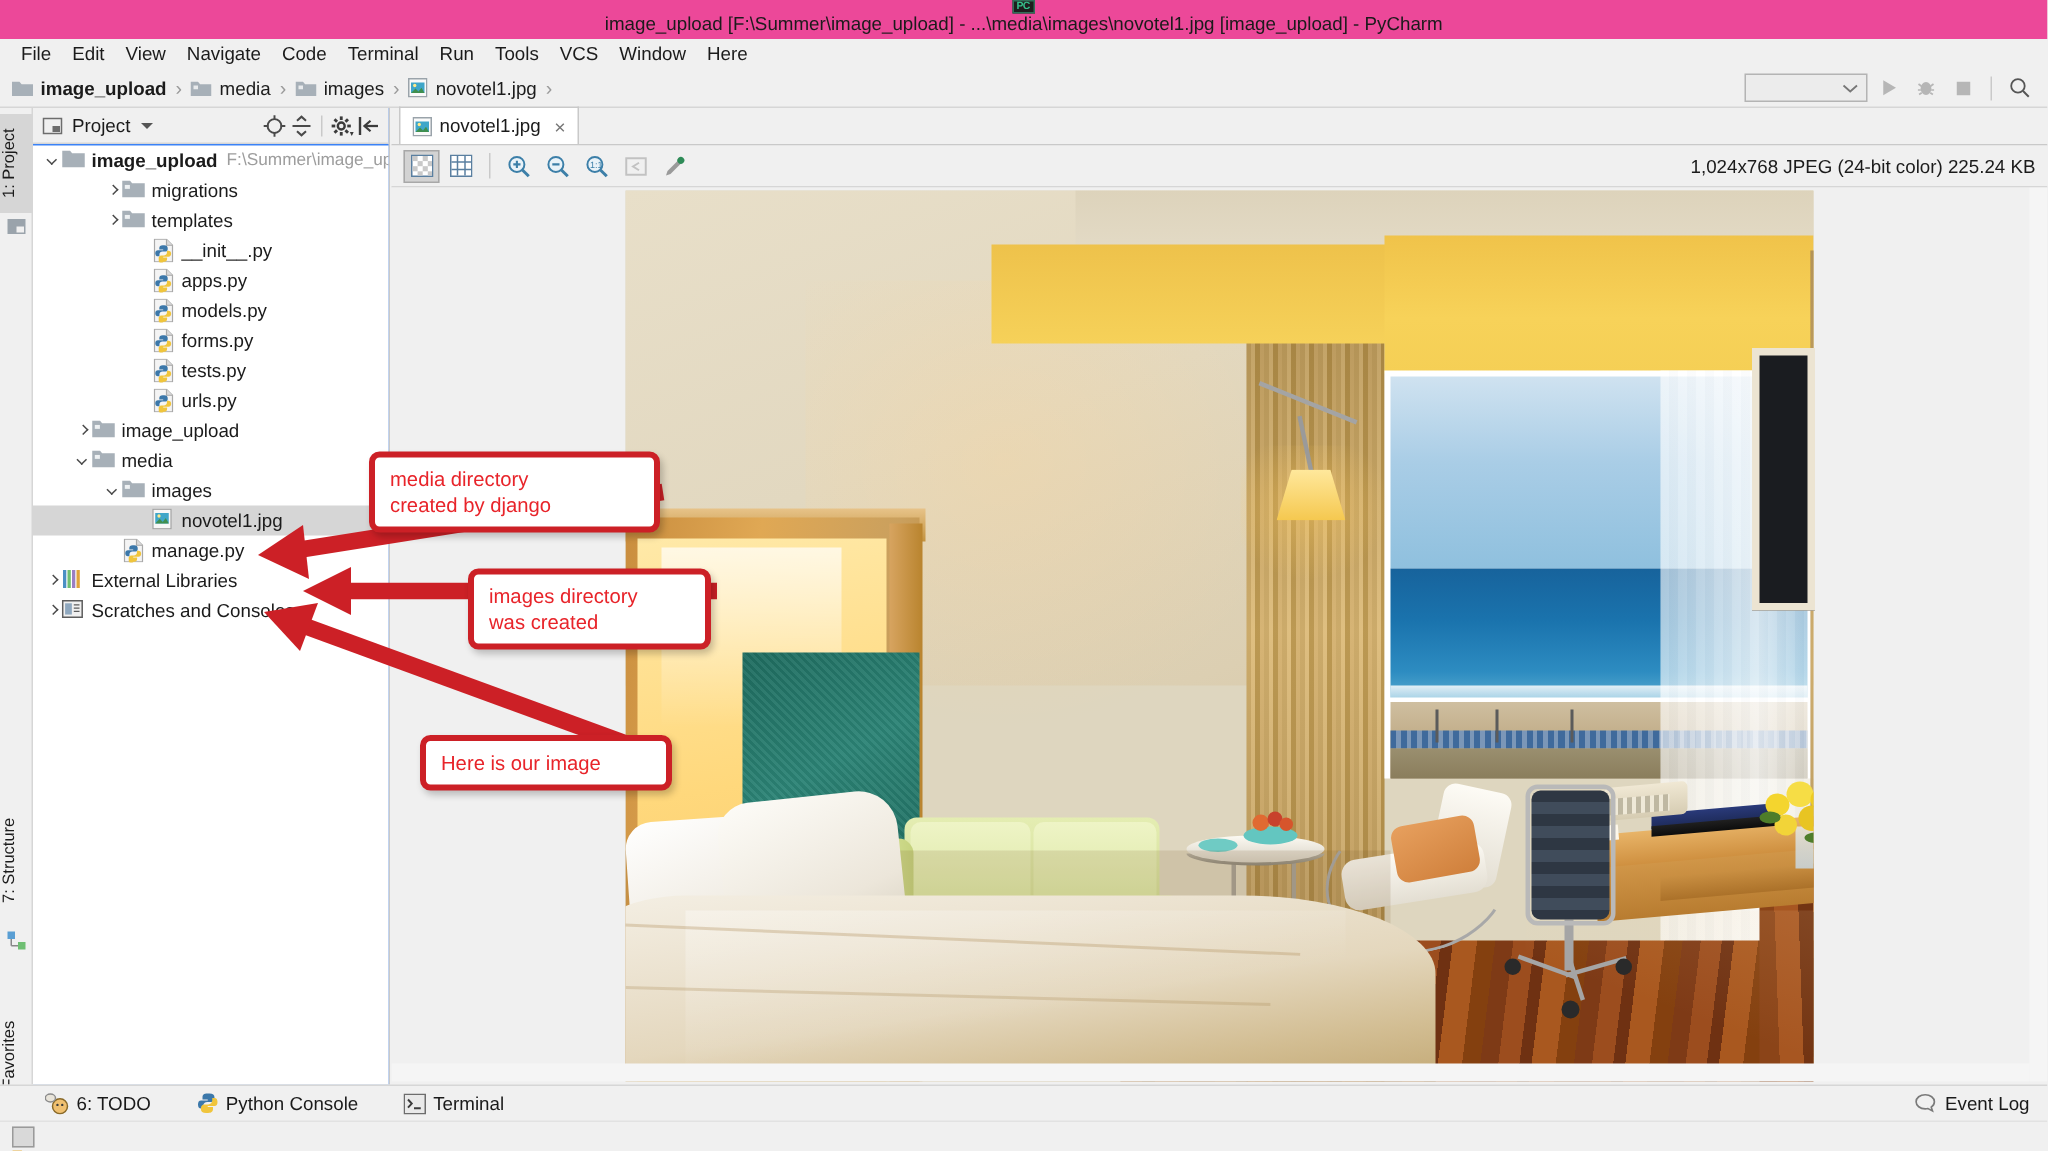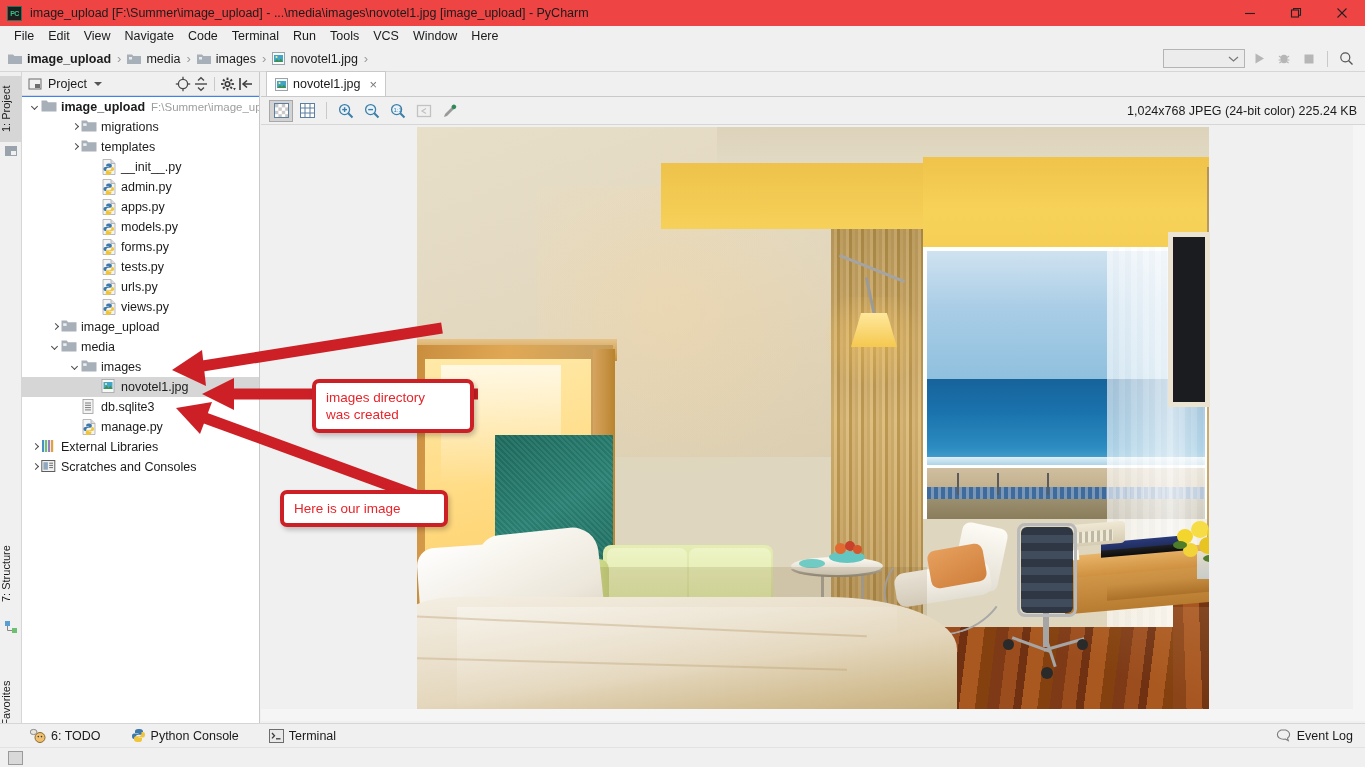--- a/index.html
+++ b/index.html
@@ -9,21 +9,21 @@
     font-size: 12px;
     background: #f0f0f0;
     overflow: hidden;
     color: #1a1a1a;
   }
   #app { position: relative; width: 1365px; height: 767px; background: #f0f0f0; }
 
   
   .titlebar {
     position: absolute; top: 0; left: 0; width: 1365px; height: 26px;
-    background: #ef4444; display: flex; align-items: center;
+    background: #ec4899; display: flex; align-items: center; flex-direction: column;
   }
   .app-logo {
     width: 15px; height: 15px; margin-left: 7px; margin-right: 8px;
     background: #1e1e1e; color: #36c08b; font-size: 7px; font-weight: bold;
     display: flex; align-items: center; justify-content: center;
     font-family: "Liberation Sans", sans-serif; letter-spacing: -.5px;
     border: 1px solid #2f6f58;
   }
   .title-text { font-size: 12.5px; color: #1b1b1b; white-space: nowrap; }
   .wincontrols { margin-left: auto; display: flex; height: 26px; }
@@ -619,87 +619,65 @@
         </div>
         <div class="trow">
           <span style="width: 68px; flex: 0 0 auto;"></span>
           <span class="arrow "></span>
           <span class="ticn"><svg width="16" height="16" viewBox="0 0 16 16">
               <path d="M2 0.5h8l4 4v11H2z" fill="#f4f4f4" stroke="#a9a9a9" stroke-width="0.8"></path>
               <path d="M10 0.5v4h4" fill="#dcdcdc" stroke="#a9a9a9" stroke-width="0.8"></path>
               <path d="M7.6 4.5c-1.8 0-2.4.8-2.4 1.9v1h2.6v.5H4.3c-1.1 0-1.8.8-1.8 2s.7 2 1.8 2h1v-1.3c0-1.1.9-1.9 2-1.9h1.9c.9 0 1.6-.6 1.6-1.6V6.4c0-1.1-.7-1.9-2.4-1.9z" fill="#3c78aa"></path>
               <path d="M8 15.5c1.8 0 2.4-.8 2.4-1.9v-1H7.8v-.5h3.5c1.1 0 1.8-.8 1.8-2s-.7-2-1.8-2h-1v1.3c0 1.1-.9 1.9-2 1.9H6.4c-.9 0-1.6.6-1.6 1.6v1.7c0 1.1.7 1.9 2.4 1.9z" fill="#f0c53c"></path>
             </svg></span>
-          <span class="tlabel">admin.py</span>
+          <span class="tlabel">apps.py</span>
         </div>
         <div class="trow">
           <span style="width: 68px; flex: 0 0 auto;"></span>
           <span class="arrow "></span>
           <span class="ticn"><svg width="16" height="16" viewBox="0 0 16 16">
               <path d="M2 0.5h8l4 4v11H2z" fill="#f4f4f4" stroke="#a9a9a9" stroke-width="0.8"></path>
               <path d="M10 0.5v4h4" fill="#dcdcdc" stroke="#a9a9a9" stroke-width="0.8"></path>
               <path d="M7.6 4.5c-1.8 0-2.4.8-2.4 1.9v1h2.6v.5H4.3c-1.1 0-1.8.8-1.8 2s.7 2 1.8 2h1v-1.3c0-1.1.9-1.9 2-1.9h1.9c.9 0 1.6-.6 1.6-1.6V6.4c0-1.1-.7-1.9-2.4-1.9z" fill="#3c78aa"></path>
               <path d="M8 15.5c1.8 0 2.4-.8 2.4-1.9v-1H7.8v-.5h3.5c1.1 0 1.8-.8 1.8-2s-.7-2-1.8-2h-1v1.3c0 1.1-.9 1.9-2 1.9H6.4c-.9 0-1.6.6-1.6 1.6v1.7c0 1.1.7 1.9 2.4 1.9z" fill="#f0c53c"></path>
             </svg></span>
-          <span class="tlabel">apps.py</span>
+          <span class="tlabel">models.py</span>
         </div>
         <div class="trow">
           <span style="width: 68px; flex: 0 0 auto;"></span>
           <span class="arrow "></span>
           <span class="ticn"><svg width="16" height="16" viewBox="0 0 16 16">
               <path d="M2 0.5h8l4 4v11H2z" fill="#f4f4f4" stroke="#a9a9a9" stroke-width="0.8"></path>
               <path d="M10 0.5v4h4" fill="#dcdcdc" stroke="#a9a9a9" stroke-width="0.8"></path>
               <path d="M7.6 4.5c-1.8 0-2.4.8-2.4 1.9v1h2.6v.5H4.3c-1.1 0-1.8.8-1.8 2s.7 2 1.8 2h1v-1.3c0-1.1.9-1.9 2-1.9h1.9c.9 0 1.6-.6 1.6-1.6V6.4c0-1.1-.7-1.9-2.4-1.9z" fill="#3c78aa"></path>
               <path d="M8 15.5c1.8 0 2.4-.8 2.4-1.9v-1H7.8v-.5h3.5c1.1 0 1.8-.8 1.8-2s-.7-2-1.8-2h-1v1.3c0 1.1-.9 1.9-2 1.9H6.4c-.9 0-1.6.6-1.6 1.6v1.7c0 1.1.7 1.9 2.4 1.9z" fill="#f0c53c"></path>
             </svg></span>
-          <span class="tlabel">models.py</span>
+          <span class="tlabel">forms.py</span>
         </div>
         <div class="trow">
           <span style="width: 68px; flex: 0 0 auto;"></span>
           <span class="arrow "></span>
           <span class="ticn"><svg width="16" height="16" viewBox="0 0 16 16">
               <path d="M2 0.5h8l4 4v11H2z" fill="#f4f4f4" stroke="#a9a9a9" stroke-width="0.8"></path>
               <path d="M10 0.5v4h4" fill="#dcdcdc" stroke="#a9a9a9" stroke-width="0.8"></path>
               <path d="M7.6 4.5c-1.8 0-2.4.8-2.4 1.9v1h2.6v.5H4.3c-1.1 0-1.8.8-1.8 2s.7 2 1.8 2h1v-1.3c0-1.1.9-1.9 2-1.9h1.9c.9 0 1.6-.6 1.6-1.6V6.4c0-1.1-.7-1.9-2.4-1.9z" fill="#3c78aa"></path>
               <path d="M8 15.5c1.8 0 2.4-.8 2.4-1.9v-1H7.8v-.5h3.5c1.1 0 1.8-.8 1.8-2s-.7-2-1.8-2h-1v1.3c0 1.1-.9 1.9-2 1.9H6.4c-.9 0-1.6.6-1.6 1.6v1.7c0 1.1.7 1.9 2.4 1.9z" fill="#f0c53c"></path>
             </svg></span>
-          <span class="tlabel">forms.py</span>
+          <span class="tlabel">tests.py</span>
         </div>
         <div class="trow">
           <span style="width: 68px; flex: 0 0 auto;"></span>
           <span class="arrow "></span>
           <span class="ticn"><svg width="16" height="16" viewBox="0 0 16 16">
               <path d="M2 0.5h8l4 4v11H2z" fill="#f4f4f4" stroke="#a9a9a9" stroke-width="0.8"></path>
               <path d="M10 0.5v4h4" fill="#dcdcdc" stroke="#a9a9a9" stroke-width="0.8"></path>
               <path d="M7.6 4.5c-1.8 0-2.4.8-2.4 1.9v1h2.6v.5H4.3c-1.1 0-1.8.8-1.8 2s.7 2 1.8 2h1v-1.3c0-1.1.9-1.9 2-1.9h1.9c.9 0 1.6-.6 1.6-1.6V6.4c0-1.1-.7-1.9-2.4-1.9z" fill="#3c78aa"></path>
               <path d="M8 15.5c1.8 0 2.4-.8 2.4-1.9v-1H7.8v-.5h3.5c1.1 0 1.8-.8 1.8-2s-.7-2-1.8-2h-1v1.3c0 1.1-.9 1.9-2 1.9H6.4c-.9 0-1.6.6-1.6 1.6v1.7c0 1.1.7 1.9 2.4 1.9z" fill="#f0c53c"></path>
             </svg></span>
-          <span class="tlabel">tests.py</span>
-        </div>
-        <div class="trow">
-          <span style="width: 68px; flex: 0 0 auto;"></span>
-          <span class="arrow "></span>
-          <span class="ticn"><svg width="16" height="16" viewBox="0 0 16 16">
-              <path d="M2 0.5h8l4 4v11H2z" fill="#f4f4f4" stroke="#a9a9a9" stroke-width="0.8"></path>
-              <path d="M10 0.5v4h4" fill="#dcdcdc" stroke="#a9a9a9" stroke-width="0.8"></path>
-              <path d="M7.6 4.5c-1.8 0-2.4.8-2.4 1.9v1h2.6v.5H4.3c-1.1 0-1.8.8-1.8 2s.7 2 1.8 2h1v-1.3c0-1.1.9-1.9 2-1.9h1.9c.9 0 1.6-.6 1.6-1.6V6.4c0-1.1-.7-1.9-2.4-1.9z" fill="#3c78aa"></path>
-              <path d="M8 15.5c1.8 0 2.4-.8 2.4-1.9v-1H7.8v-.5h3.5c1.1 0 1.8-.8 1.8-2s-.7-2-1.8-2h-1v1.3c0 1.1-.9 1.9-2 1.9H6.4c-.9 0-1.6.6-1.6 1.6v1.7c0 1.1.7 1.9 2.4 1.9z" fill="#f0c53c"></path>
-            </svg></span>
           <span class="tlabel">urls.py</span>
-        </div>
-        <div class="trow">
-          <span style="width: 68px; flex: 0 0 auto;"></span>
-          <span class="arrow "></span>
-          <span class="ticn"><svg width="16" height="16" viewBox="0 0 16 16">
-              <path d="M2 0.5h8l4 4v11H2z" fill="#f4f4f4" stroke="#a9a9a9" stroke-width="0.8"></path>
-              <path d="M10 0.5v4h4" fill="#dcdcdc" stroke="#a9a9a9" stroke-width="0.8"></path>
-              <path d="M7.6 4.5c-1.8 0-2.4.8-2.4 1.9v1h2.6v.5H4.3c-1.1 0-1.8.8-1.8 2s.7 2 1.8 2h1v-1.3c0-1.1.9-1.9 2-1.9h1.9c.9 0 1.6-.6 1.6-1.6V6.4c0-1.1-.7-1.9-2.4-1.9z" fill="#3c78aa"></path>
-              <path d="M8 15.5c1.8 0 2.4-.8 2.4-1.9v-1H7.8v-.5h3.5c1.1 0 1.8-.8 1.8-2s-.7-2-1.8-2h-1v1.3c0 1.1-.9 1.9-2 1.9H6.4c-.9 0-1.6.6-1.6 1.6v1.7c0 1.1.7 1.9 2.4 1.9z" fill="#f0c53c"></path>
-            </svg></span>
-          <span class="tlabel">views.py</span>
         </div>
         <div class="trow">
           <span style="width: 28px; flex: 0 0 auto;"></span>
           <span class="arrow r"></span>
           <span class="ticn"><svg width="16" height="14" viewBox="0 0 16 14">
               <path d="M0.5 1.5h5.2l1.4 1.7H15.5V12.5H0.5z" fill="#a7b0b8"></path>
               <rect x="2.2" y="4.3" width="3.4" height="2.6" fill="#eef1f3"></rect>
             </svg></span>
           <span class="tlabel">image_upload</span>
         </div>
@@ -724,34 +702,20 @@
         <div class="trow sel">
           <span style="width: 68px; flex: 0 0 auto;"></span>
           <span class="arrow "></span>
           <span class="ticn"><svg width="14" height="14" viewBox="0 0 14 14">
               <rect x="1" y="0.5" width="12" height="13" fill="#f7f7f7" stroke="#a3a3a3" stroke-width="0.8"></rect>
               <rect x="2.5" y="3" width="9" height="7" fill="#3fa6c9"></rect>
               <circle cx="5" cy="5" r="1.1" fill="#ffe98a"></circle>
               <path d="M2.5 10l3-3.2 2 2.2 2-2.6 2 3.6z" fill="#3f8f4f"></path>
             </svg></span>
           <span class="tlabel">novotel1.jpg</span>
-        </div>
-        <div class="trow">
-          <span style="width: 48px; flex: 0 0 auto;"></span>
-          <span class="arrow "></span>
-          <span class="ticn"><svg width="14" height="15" viewBox="0 0 14 15">
-              <rect x="2" y="0.5" width="10" height="14" fill="#f4f4f4" stroke="#9b9b9b" stroke-width="0.8"></rect>
-              <g stroke="#6d6d6d" stroke-width="0.9">
-                <line x1="4" y1="4" x2="10" y2="4"></line>
-                <line x1="4" y1="6.3" x2="10" y2="6.3"></line>
-                <line x1="4" y1="8.6" x2="10" y2="8.6"></line>
-                <line x1="4" y1="10.9" x2="10" y2="10.9"></line>
-              </g>
-            </svg></span>
-          <span class="tlabel">db.sqlite3</span>
         </div>
         <div class="trow">
           <span style="width: 48px; flex: 0 0 auto;"></span>
           <span class="arrow "></span>
           <span class="ticn"><svg width="16" height="16" viewBox="0 0 16 16">
               <path d="M2 0.5h8l4 4v11H2z" fill="#f4f4f4" stroke="#a9a9a9" stroke-width="0.8"></path>
               <path d="M10 0.5v4h4" fill="#dcdcdc" stroke="#a9a9a9" stroke-width="0.8"></path>
               <path d="M7.6 4.5c-1.8 0-2.4.8-2.4 1.9v1h2.6v.5H4.3c-1.1 0-1.8.8-1.8 2s.7 2 1.8 2h1v-1.3c0-1.1.9-1.9 2-1.9h1.9c.9 0 1.6-.6 1.6-1.6V6.4c0-1.1-.7-1.9-2.4-1.9z" fill="#3c78aa"></path>
               <path d="M8 15.5c1.8 0 2.4-.8 2.4-1.9v-1H7.8v-.5h3.5c1.1 0 1.8-.8 1.8-2s-.7-2-1.8-2h-1v1.3c0 1.1-.9 1.9-2 1.9H6.4c-.9 0-1.6.6-1.6 1.6v1.7c0 1.1.7 1.9 2.4 1.9z" fill="#f0c53c"></path>
             </svg></span>
@@ -1036,20 +1000,22 @@
       <div class="canvas-hscroll"></div>
     </div>
   </div>
 
   <div style="position:absolute;left:1168px;top:232px;width:42px;height:175px;background:#1a1c20;border:5px solid #ece4d2;z-index:5;"></div>
 
   <svg class="arrowsvg" style="left:150px;top:290px;width:330px;height:120px;" viewBox="0 0 330 120">
     <path d="M292 38 L40 78" stroke="#cc2026" stroke-width="11" stroke-linecap="butt"></path>
     <path d="M52 60 L22 80 L56 96 Z" fill="#cc2026"></path>
   </svg>
+  <div class="anno" style="left:246px;top:301px;width:194px;">media directory
+created by django</div>
 
   <svg class="arrowsvg" style="left:178px;top:372px;width:330px;height:50px;" viewBox="0 0 330 50">
     <path d="M300 22 L50 22" stroke="#cc2026" stroke-width="11"></path>
     <path d="M56 6 L24 22 L56 38 Z" fill="#cc2026"></path>
   </svg>
   <div class="anno" style="left:312px;top:379px;width:162px;">images directory
 was created</div>
 
   <svg class="arrowsvg" style="left:150px;top:400px;width:350px;height:130px;" viewBox="0 0 350 130">
     <path d="M290 104 L44 14" stroke="#cc2026" stroke-width="11"></path>

